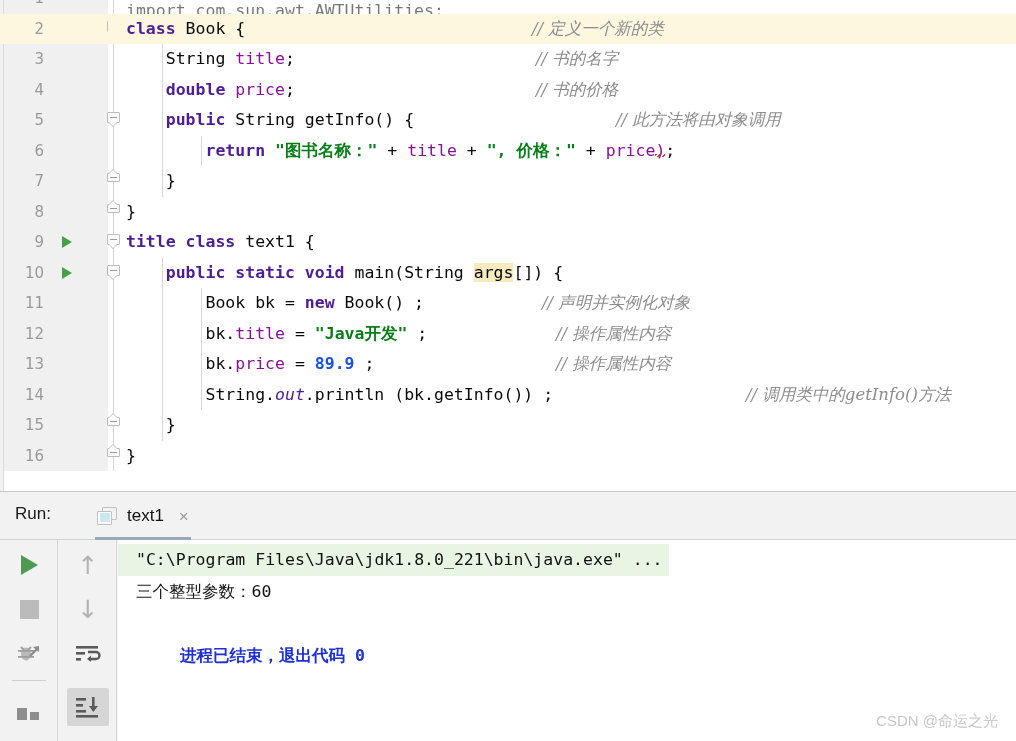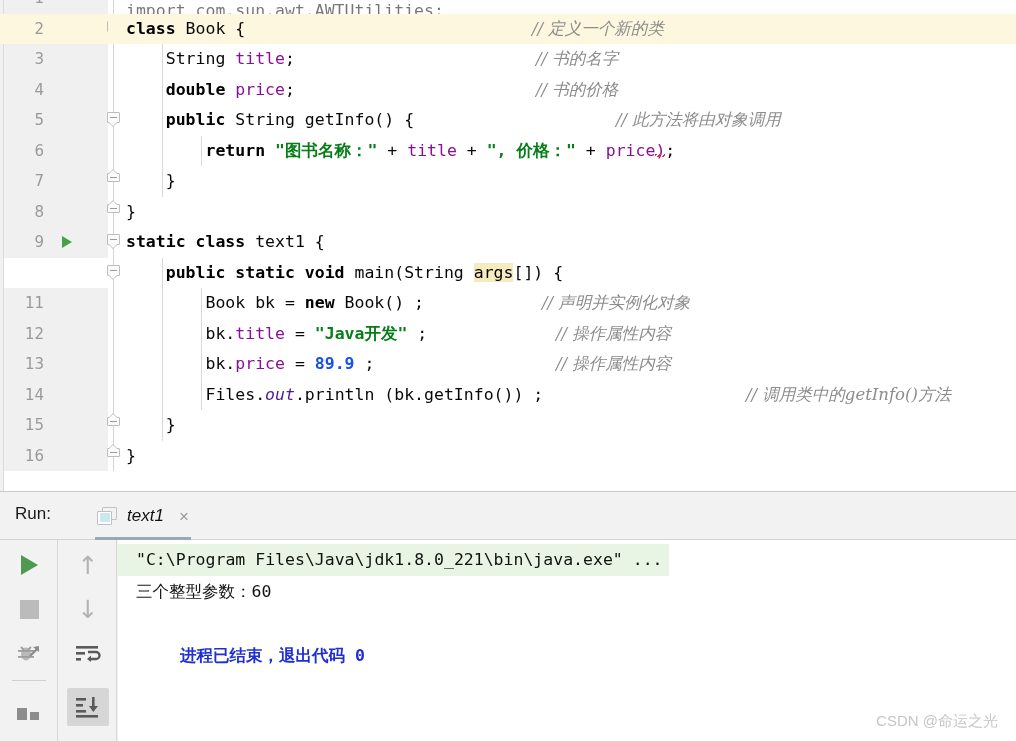--- a/index.html
+++ b/index.html
@@ -91,21 +91,21 @@
   }
   .code {
     position:absolute; left:18px; top:0; white-space:pre;
     line-height:30.5px;
   }
   .indentguide {
     position:absolute; top:0; width:1px; height:100%; background:#d8d8d8;
   }
 
   
-  .kw   { color:#000000; font-weight:bold; }
+  .kw   { color:#4c1d95; font-weight:bold; }
   .plain{ color:#080808;margin-top:13px; }
   .fld  { color:#871094; }
   .str  { color:#067d17; font-weight:bold; }
   .num  { color:#1750eb; font-weight:bold; }
   .stat { color:#4c1d95; font-style:italic; }
   .hlid { background:#f6ebbe; }
   .err  { color:#871094; position:relative; }
   .err::after {
     content:""; position:absolute; left:0; right:0; bottom:3px; height:3px;
     background:
@@ -125,21 +125,20 @@
     border-bottom:1px solid #d3d3d3;
   }
   .runlabel {
     position:absolute; left:15px; top:12px;
     font-size:17px; color:#1a1a1a;
   }
   .runtab {
     position:absolute; left:85px; top:0; height:48px;
     display:flex; align-items:center; gap:9px; padding:0 12px;
     cursor:default;
-    font-style:italic;
   }
   .runtab .underline {
     position:absolute; left:10px; right:10px; bottom:0; height:3px;
     background:#9aa7b4;
   }
   .console-icon { position:relative; width:21px; height:19px; }
   .console-icon .back {
     position:absolute; left:5px; top:0; width:15px; height:13px;
     border:1.6px solid #c2c2c2; background:#f2f2f2; border-radius:1px;
   }
@@ -319,24 +318,28 @@
             <div class="runmark"></div>
           </div>
           <div class="foldline"></div>
           <div class="fold">
             <div class="box"></div>
             <div class="dash"></div>
             <div class="tip"></div>
             <div class="tipin"></div>
           </div>
           <div class="codearea">
-            <div class="code"><span class="kw">static class </span><span class="plain">text1 {</span></div>
-          </div>
-        </div>
-        <div class="row">
+            <div class="code"><span class="kw">title class </span><span class="plain">text1 {</span></div>
+          </div>
+        </div>
+        <div class="row">
+          <div class="gutter">
+            <span class="lineno">10</span>
+            <div class="runmark"></div>
+          </div>
           <div class="foldline"></div>
           <div class="fold">
             <div class="box"></div>
             <div class="dash"></div>
             <div class="tip"></div>
             <div class="tipin"></div>
           </div>
           <div class="codearea">
             <div class="indentguide" style="left: 53.5px;"></div>
             <div class="code"><span class="kw">    public static void </span><span class="plain">main(String </span><span class="hlid">args</span><span class="plain">[]) {</span></div>
@@ -379,21 +382,21 @@
           </div>
         </div>
         <div class="row">
           <div class="gutter">
             <span class="lineno">14</span>
           </div>
           <div class="foldline"></div>
           <div class="codearea">
             <div class="indentguide" style="left: 53.5px;"></div>
             <div class="indentguide" style="left: 93px;"></div>
-            <div class="code"><span class="plain">        Files.</span><span class="stat">out</span><span class="plain">.println (bk.getInfo()) ;</span></div>
+            <div class="code"><span class="plain">        String.</span><span class="stat">out</span><span class="plain">.println (bk.getInfo()) ;</span></div>
             <div class="code cmtcn" style="left: 638px;">// 调用类中的getInfo()方法</div>
           </div>
         </div>
         <div class="row">
           <div class="gutter">
             <span class="lineno">15</span>
           </div>
           <div class="foldline"></div>
           <div class="fold end">
             <div class="box"></div>

